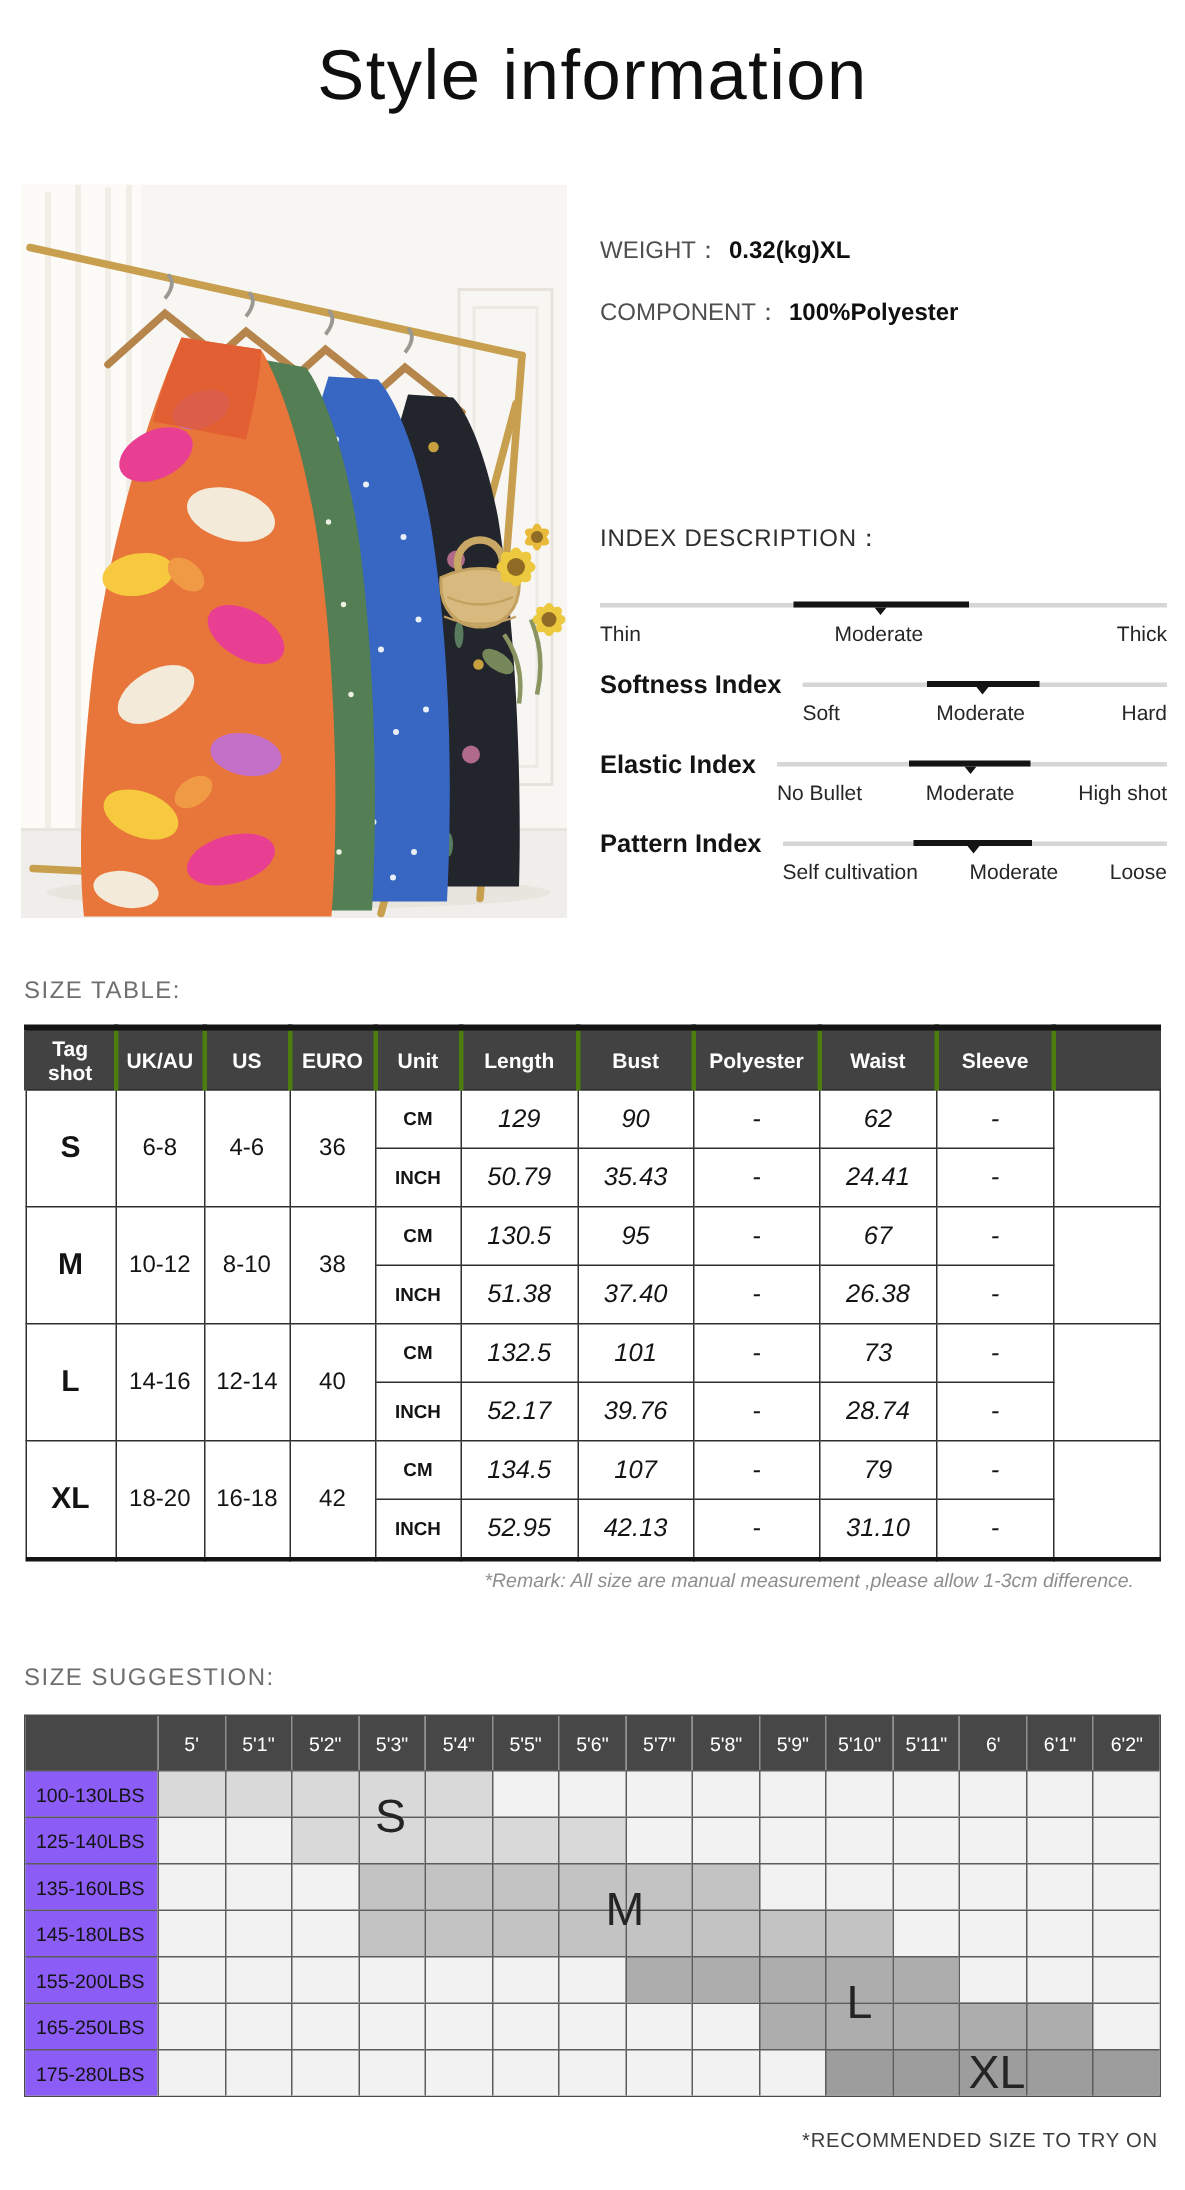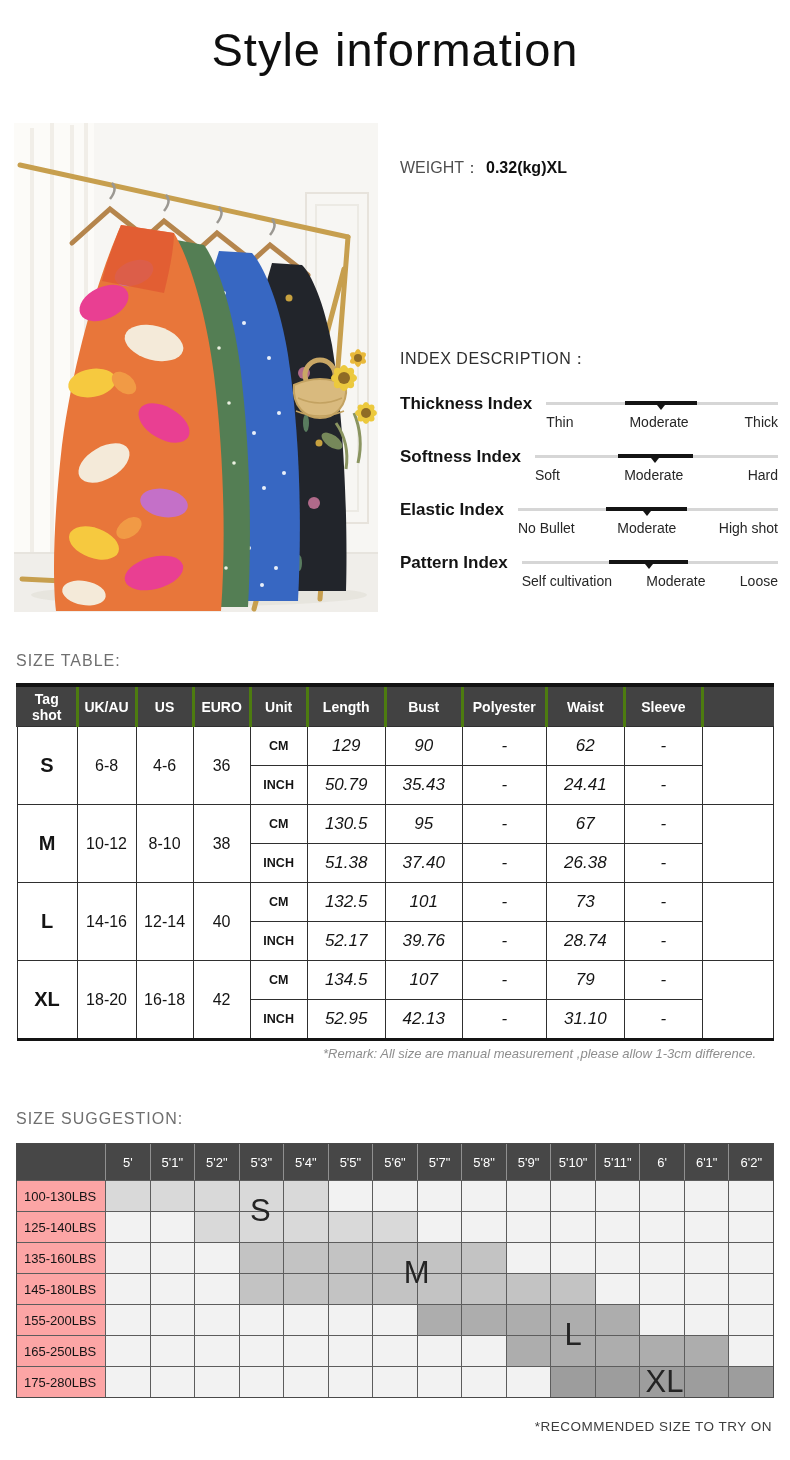--- a/index.html
+++ b/index.html
@@ -47,21 +47,21 @@
   #size-table td.num{font-size:17px;font-style:italic;}
   .remark{position:absolute;right:34px;top:1046px;font-size:13px;color:#8e8e8e;font-style:italic;}
 
   
   .sugg-heading{position:absolute;left:16px;top:1110px;font-size:16px;color:#6f6f6f;letter-spacing:1px;}
   .sugg-wrap{position:absolute;left:16px;top:1143px;width:758px;}
   #sugg-grid{display:grid;grid-template-columns:88px repeat(15,1fr);border:1px solid #4a4a4a;}
   .hcell{background:#474747;color:#fff;font-size:13px;height:36px;display:flex;align-items:center;justify-content:center;border-left:1px solid #909090;white-space:nowrap;}
   .hcell.first{border-left:none;}
   .cell{height:30px;background:#f2f2f2;border-top:1px solid #5d5d5d;border-left:1px solid #5d5d5d;}
-  .wlabel{background:#fca5a5;font-size:13px;color:#141414;display:flex;align-items:center;padding-left:7px;border-top:1px solid #5d5d5d;white-space:nowrap;}
+  .wlabel{background:#8b5cf6;font-size:13px;color:#141414;display:flex;align-items:center;padding-left:7px;border-top:1px solid #5d5d5d;white-space:nowrap;}
   .letters{position:absolute;left:0;top:0;width:100%;height:100%;pointer-events:none;}
   .letters span{position:absolute;transform:translate(-50%,-50%);font-size:31px;color:#242424;font-weight:400;}
   .footnote{position:absolute;right:18px;top:1419px;font-size:13.5px;color:#3d3d3d;letter-spacing:.5px;}
 </style>
 </head>
 <body>
 
 <h1 class="title">Style information</h1>
 
 <svg class="photo" viewBox="0 0 364 489" aria-hidden="true">
@@ -220,27 +220,27 @@
           <ellipse rx="4" ry="9" transform="rotate(60)"></ellipse>
           <ellipse rx="4" ry="9" transform="rotate(120)"></ellipse>
         </g>
         <circle r="4" fill="#8f6b25"></circle>
       </g>
   </g>
 </svg>
 
 <div class="info">
     <div class="info-line"><span class="info-label">WEIGHT：</span><span class="info-value">0.32(kg)XL</span></div>
+    <div class="info-line"><span class="info-label">COMPONENT：</span><span class="info-value">100%Polyester</span></div>
   </div>
 
 <div class="index">
   <div class="idx-heading">INDEX DESCRIPTION：</div>
   <div>
       <div class="idx-row">
-        <div class="idx-label">Thickness Index</div>
         <div class="idx-slider">
           <div class="track">
             <div class="seg">
               <div class="tri"></div>
             </div>
           </div>
           <div class="opts">
             <span>Thin</span>
             <span>Moderate</span>
             <span>Thick</span>

